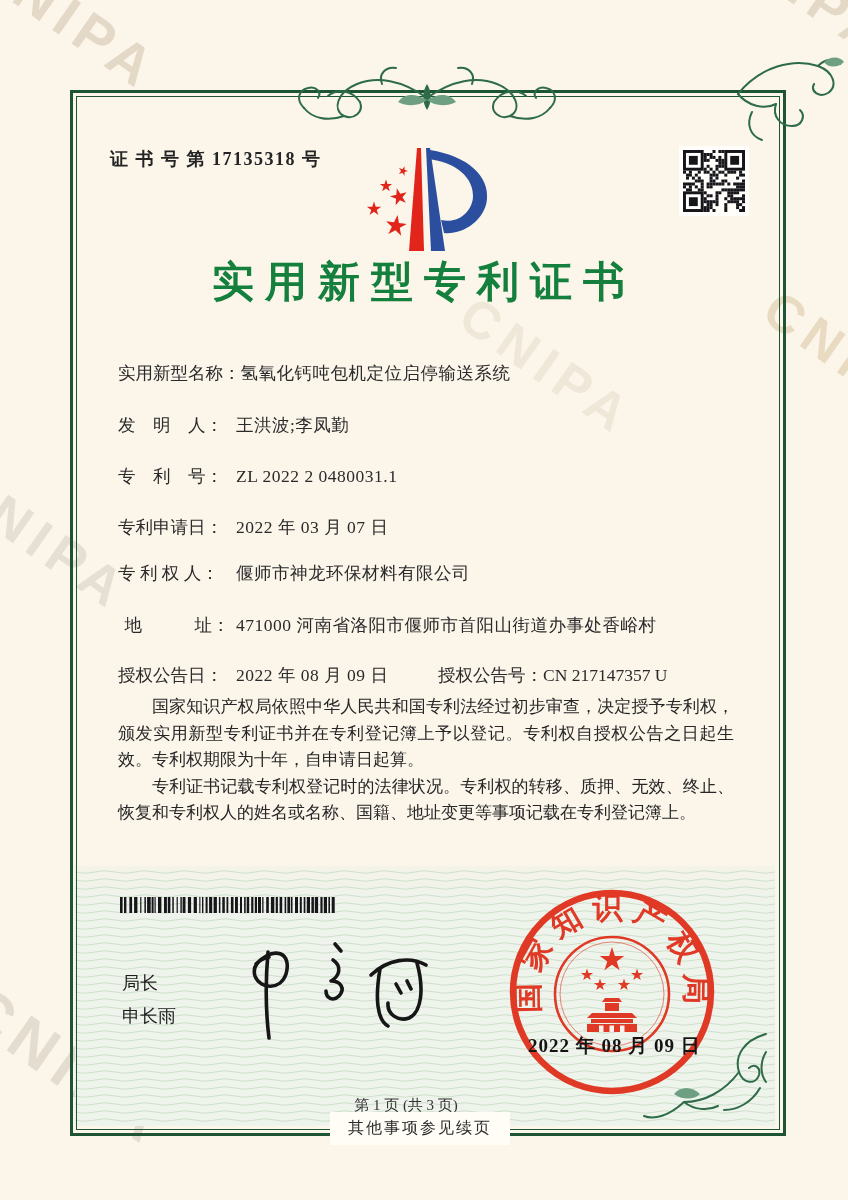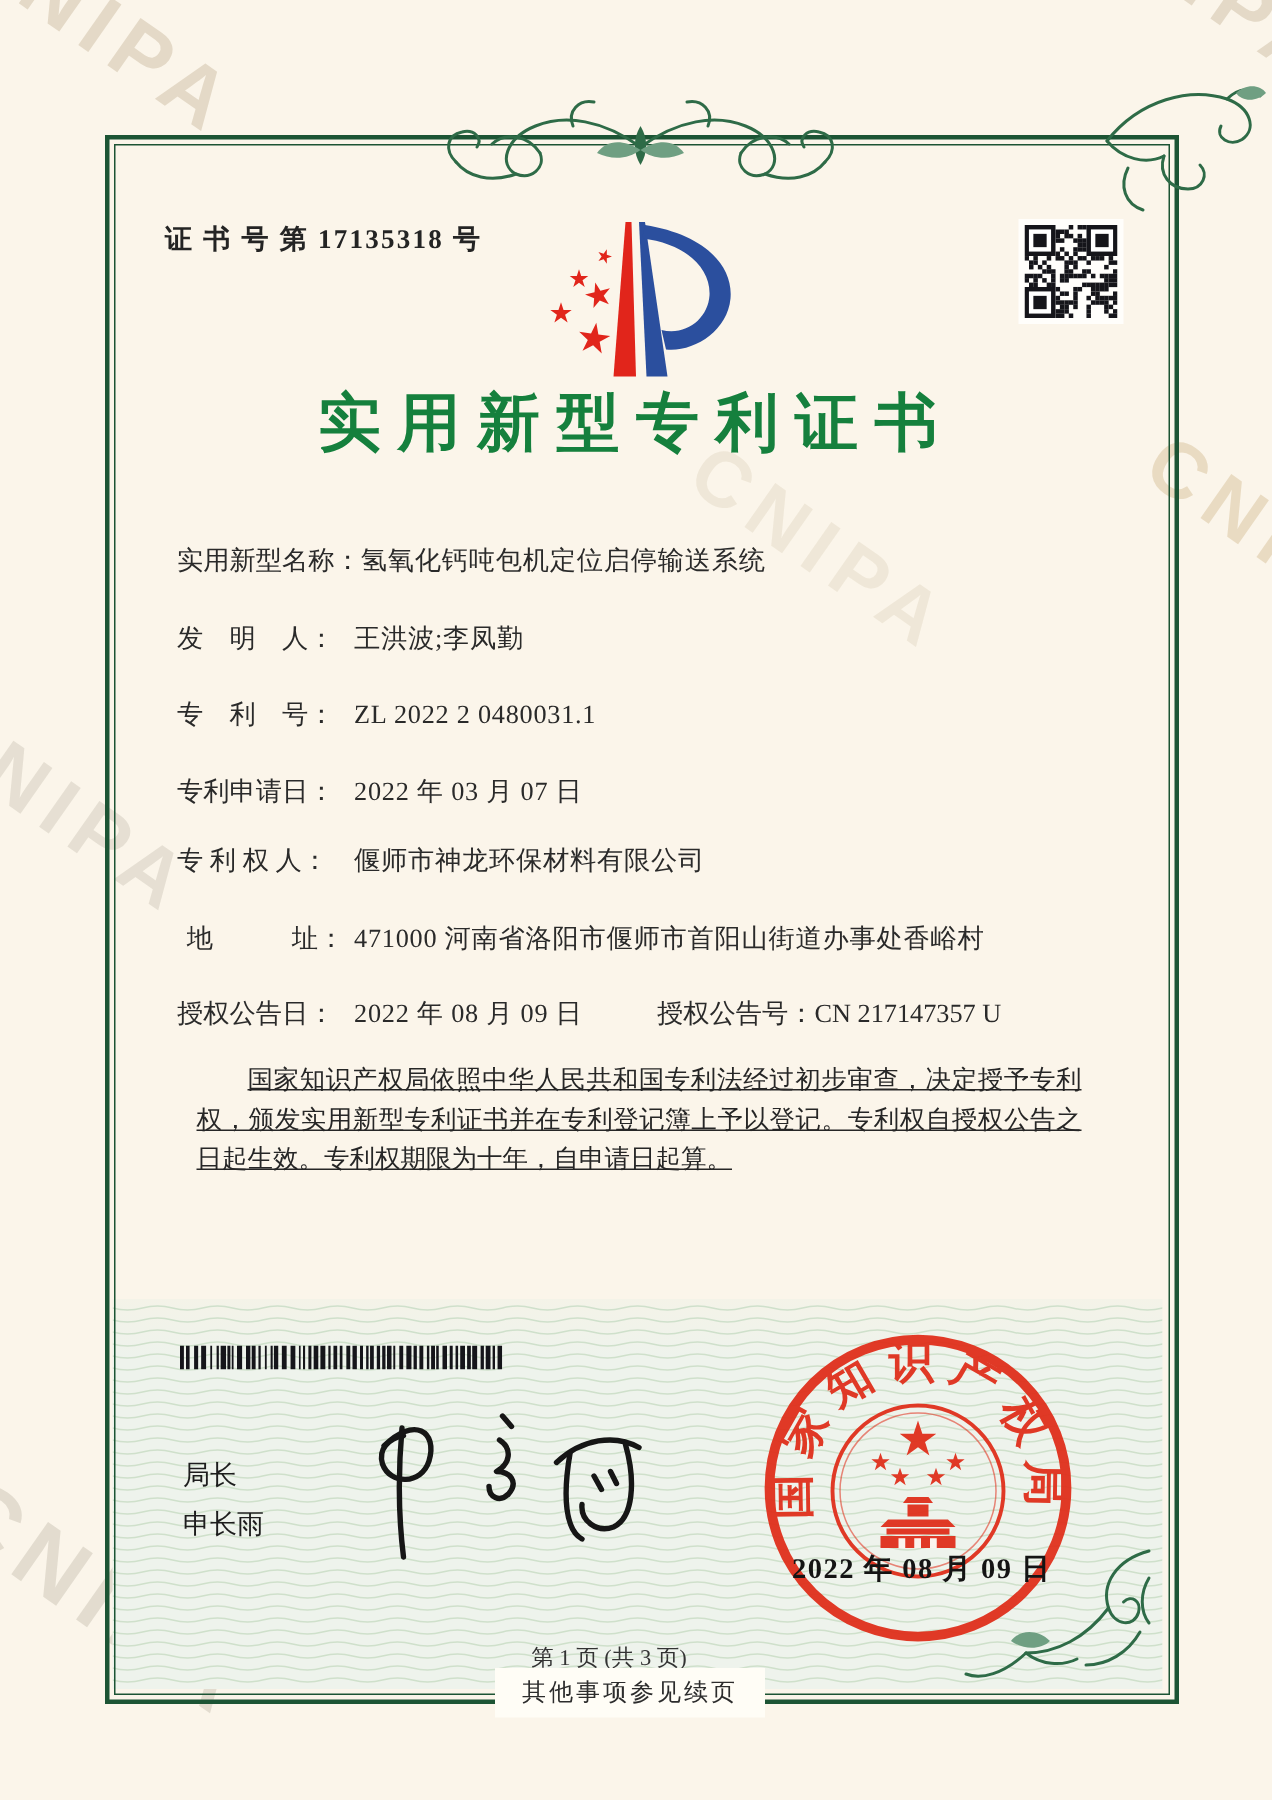--- a/index.html
+++ b/index.html
@@ -20,21 +20,21 @@
   .qrbox{position:absolute;left:679px;top:146px;width:70px;height:70px;background:#fffefb;}
   .qrbox svg{position:absolute;left:4px;top:4px;}
   .title{position:absolute;left:0;top:254px;width:848px;text-align:center;
          font-size:42px;font-weight:700;letter-spacing:11px;color:#15803d;}
   .row{position:absolute;left:118px;font-size:17.5px;white-space:nowrap;color:#2a2a2a;}
   .row .lbl{display:inline-block;min-width:118px;}
   .row .val{letter-spacing:.5px;}
   .grant-no{position:absolute;left:438px;top:663px;font-size:17.5px;white-space:nowrap;color:#2a2a2a;}
   .body-text{position:absolute;left:118px;top:694px;width:616px;font-size:17px;line-height:26.5px;
              text-align:justify;color:#262626;}
-  .body-text p{margin:13px;text-indent:2em;text-decoration:underline;}
+  .body-text p{margin:0;text-indent:2em;}
   .barcode{position:absolute;left:120px;top:897px;}
   .officer-title{position:absolute;left:122px;top:971px;font-size:18px;
                  font-family:"Liberation Sans","DejaVu Sans",sans-serif;color:#1d1d1d;}
   .officer-name{position:absolute;left:122px;top:1004px;font-size:18px;
                 font-family:Liberation Mono, monospace;color:#1d1d1d;}
   .signature{position:absolute;left:238px;top:928px;}
   .seal{position:absolute;left:502px;top:882px;}
   .seal-date{position:absolute;left:528px;top:1033px;width:190px;font-size:19px;font-weight:600;
              letter-spacing:1px;color:#141414;z-index:6;white-space:nowrap;}
   .page-num{position:absolute;left:0;top:1096px;width:812px;text-align:center;font-size:15px;color:#333;}
@@ -337,20 +337,21 @@
   </div>
   <div class="row" style="top:663px;">
     <span class="lbl">授权公告日：</span><span class="val">2022 年 08 月 09 日</span>
   </div>
   <div class="grant-no">
     <span>授权公告号：</span><span class="val">CN 217147357 U</span>
   </div>
 
   <div class="body-text">
     <p>国家知识产权局依照中华人民共和国专利法经过初步审查，决定授予专利权，颁发实用新型专利证书并在专利登记簿上予以登记。专利权自授权公告之日起生效。专利权期限为十年，自申请日起算。</p>
+    <p>专利证书记载专利权登记时的法律状况。专利权的转移、质押、无效、终止、恢复和专利权人的姓名或名称、国籍、地址变更等事项记载在专利登记簿上。</p>
   </div>
 
   <svg id="barcode" class="barcode" width="217" height="16">
       <rect x="0.0" y="0" width="2.6" height="16" fill="#15151a"></rect>
       <rect x="4.0" y="0" width="2.4" height="16" fill="#15151a"></rect>
       <rect x="9.4" y="0" width="2.7" height="16" fill="#15151a"></rect>
       <rect x="14.1" y="0" width="3.3" height="16" fill="#15151a"></rect>
       <rect x="20.2" y="0" width="1.2" height="16" fill="#15151a"></rect>
       <rect x="24.4" y="0" width="1.5" height="16" fill="#15151a"></rect>
       <rect x="27.1" y="0" width="3.6" height="16" fill="#15151a"></rect>

